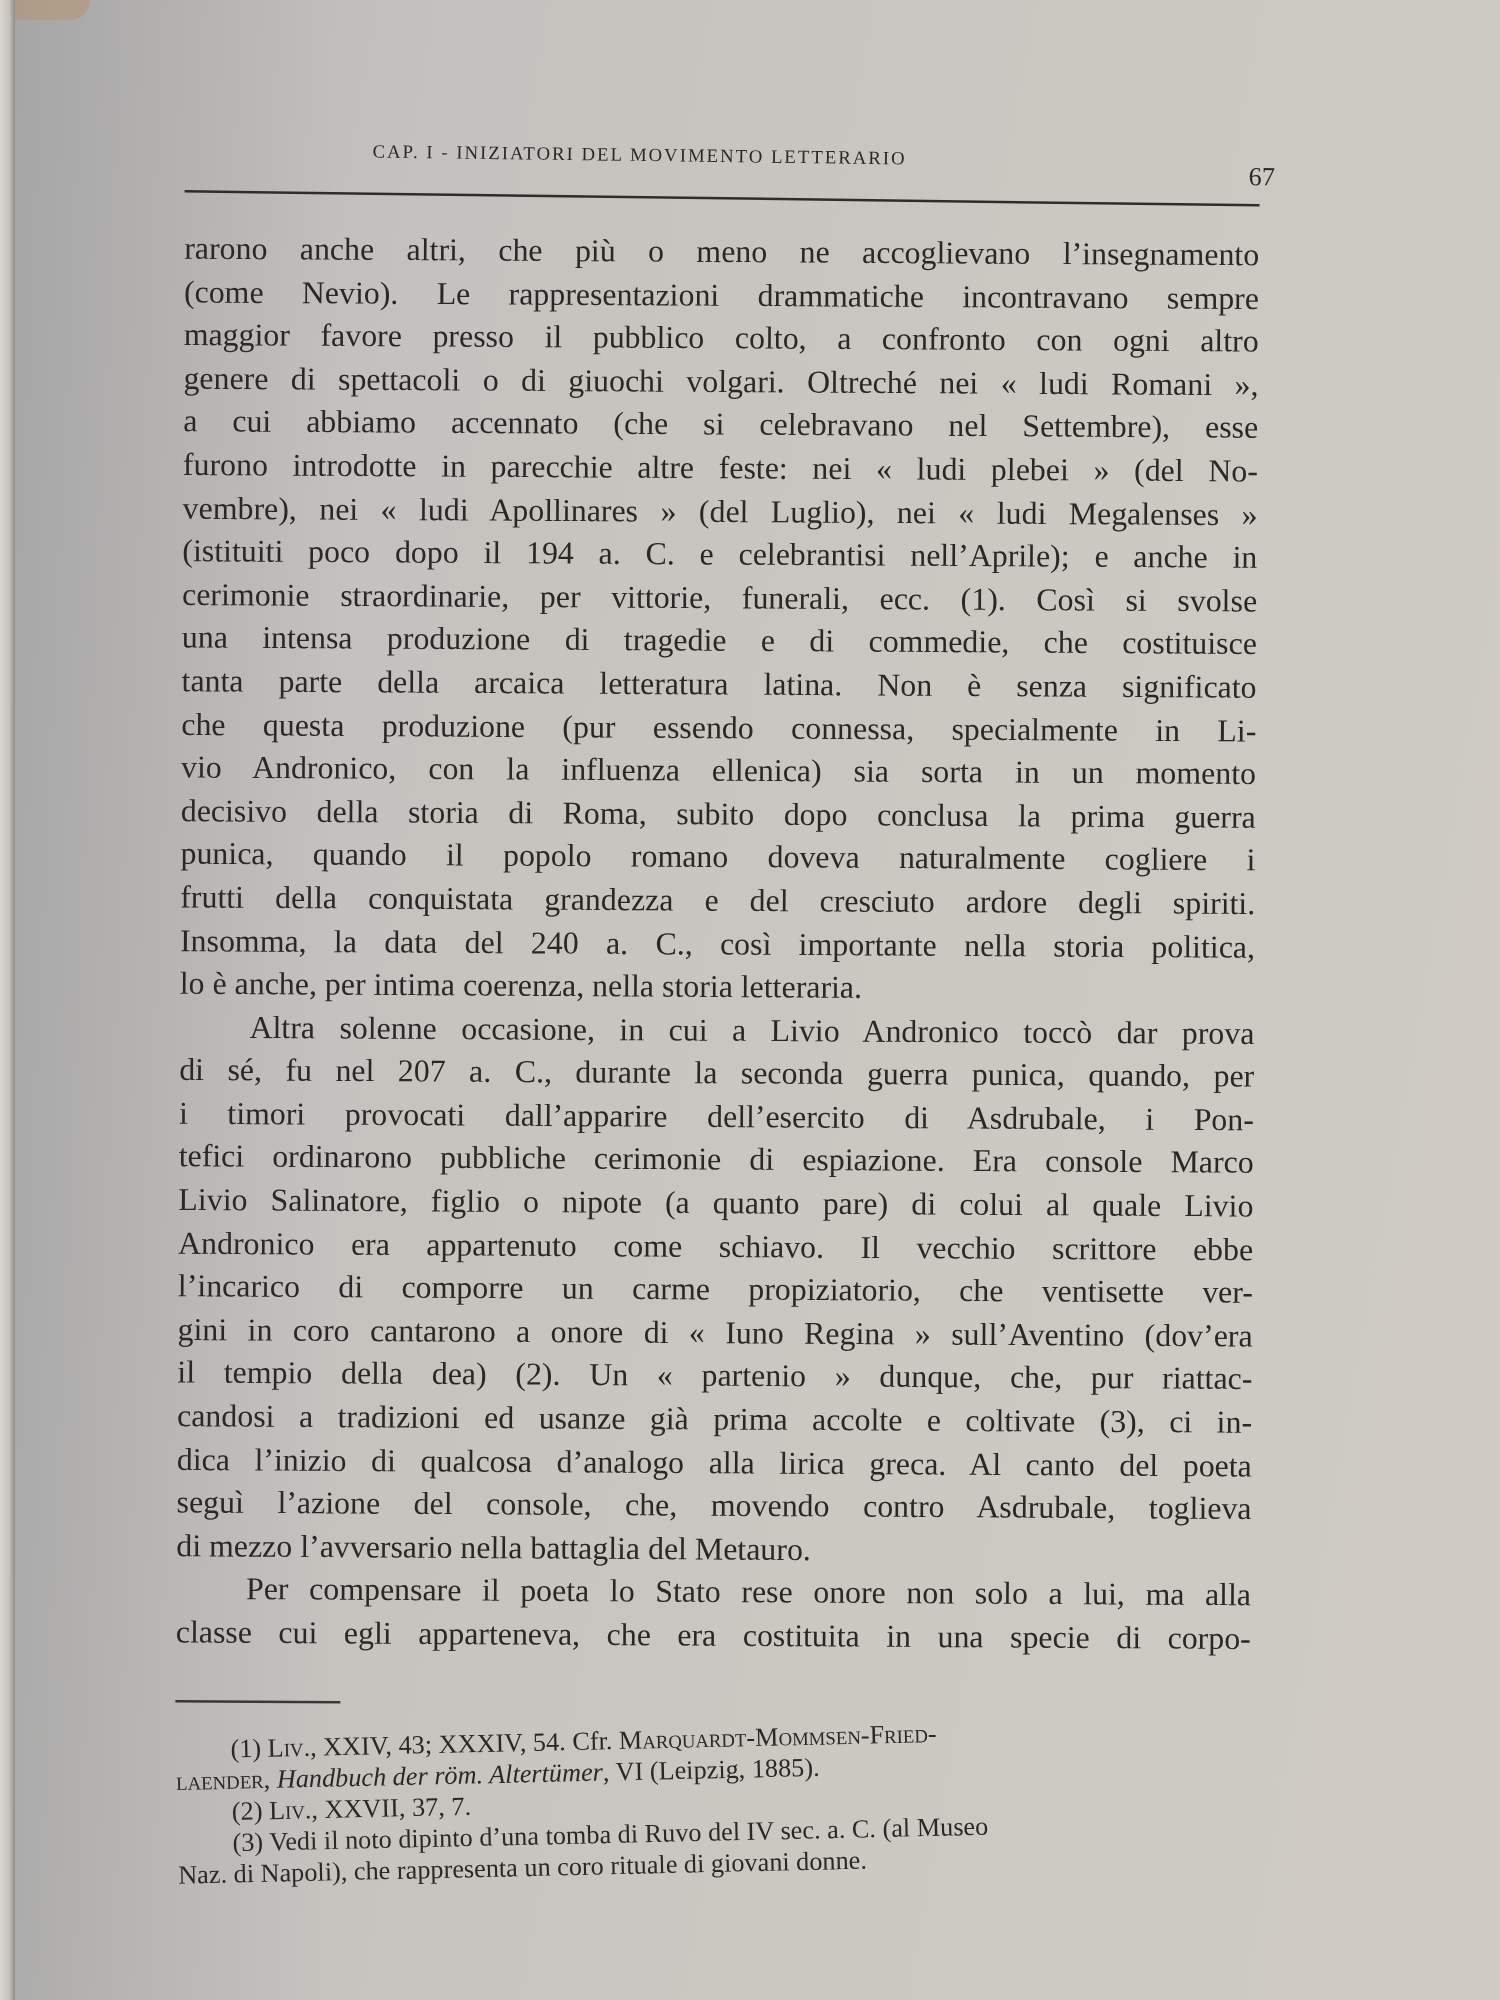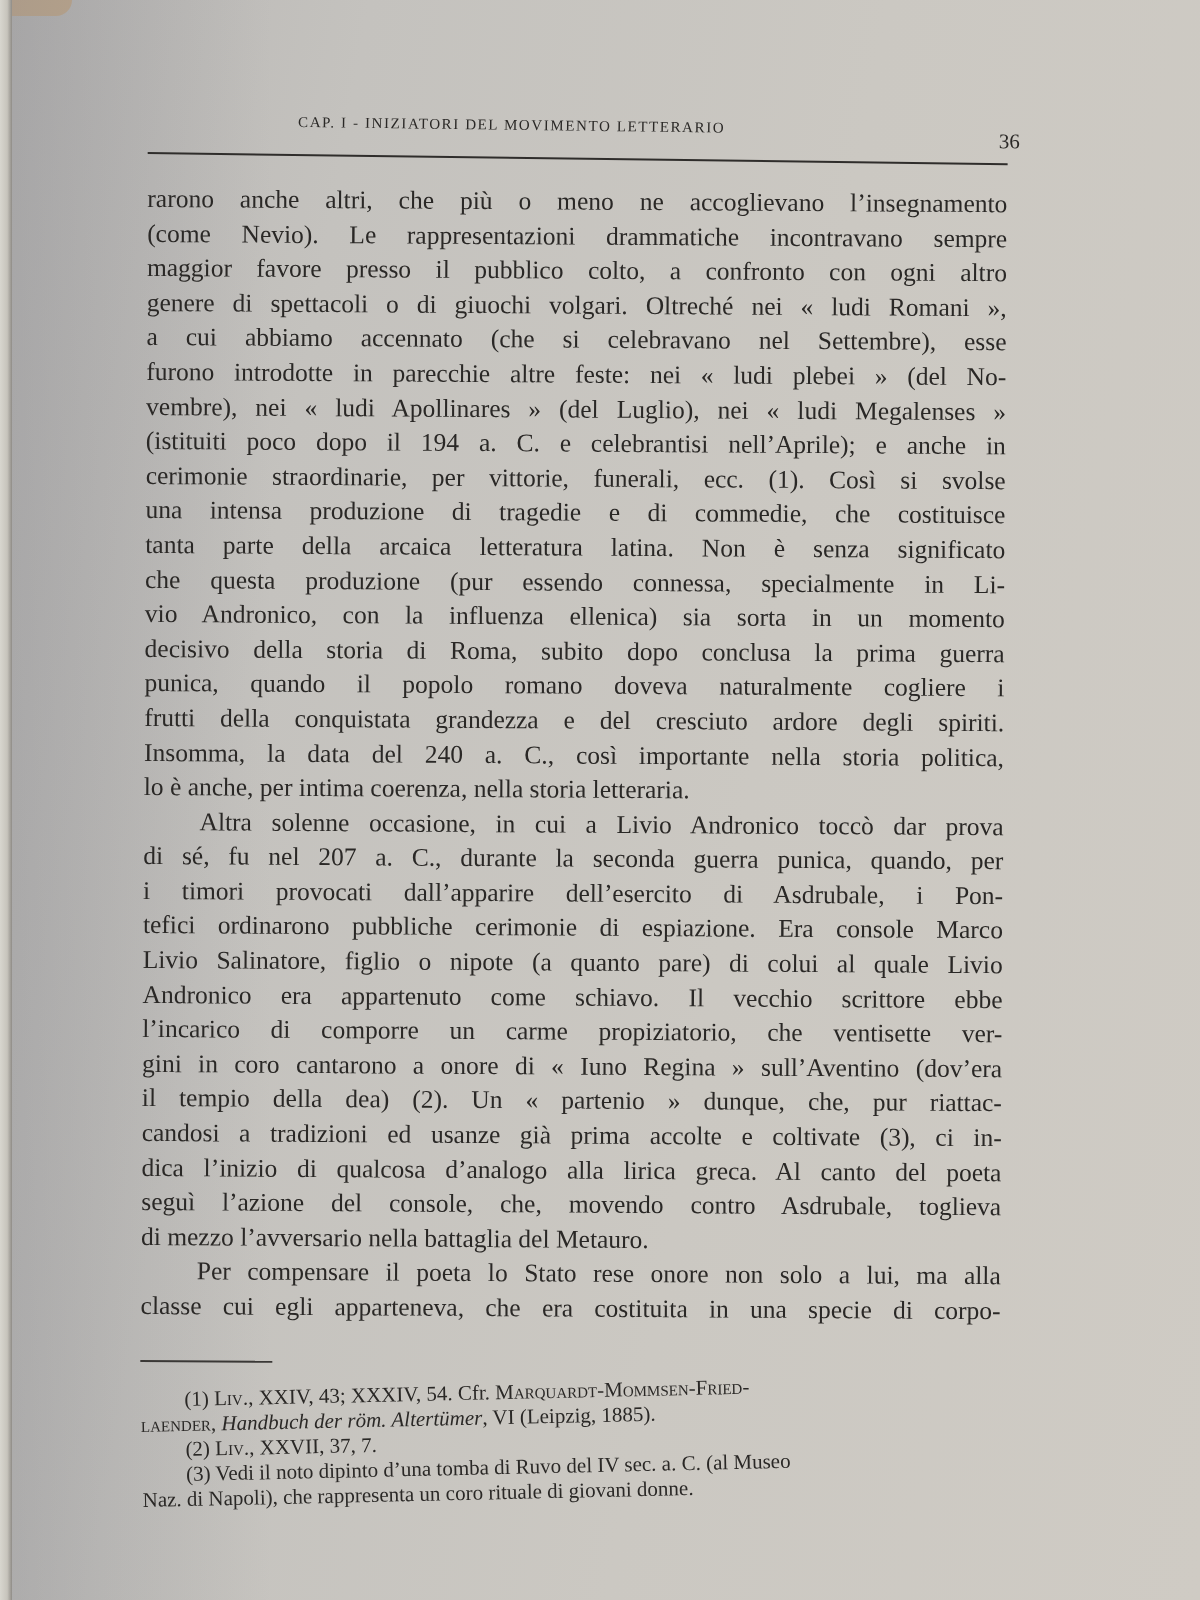--- a/index.html
+++ b/index.html
@@ -118,21 +118,21 @@
 <body>
 
 <div class="photo">
   <div class="left-edge"></div>
   <div class="top-edge"></div>
   <div class="shadow"></div>
 
   <div class="page">
     <div class="running-head">
       <span class="running-title">Cap. I - Iniziatori del movimento letterario</span>
-      <span class="page-number">36</span>
+      <span class="page-number">67</span>
     </div>
 
     <div class="body-text">
       <div class="paragraph">
         <span class="line">rarono anche altri, che più o meno ne accoglievano l’insegnamento</span>
         <span class="line">(come Nevio). Le rappresentazioni drammatiche incontravano sempre</span>
         <span class="line">maggior favore presso il pubblico colto, a confronto con ogni altro</span>
         <span class="line">genere di spettacoli o di giuochi volgari. Oltreché nei « ludi Romani »,</span>
         <span class="line">a cui abbiamo accennato (che si celebravano nel Settembre), esse</span>
         <span class="line">furono introdotte in parecchie altre feste: nei « ludi plebei » (del No-</span>

